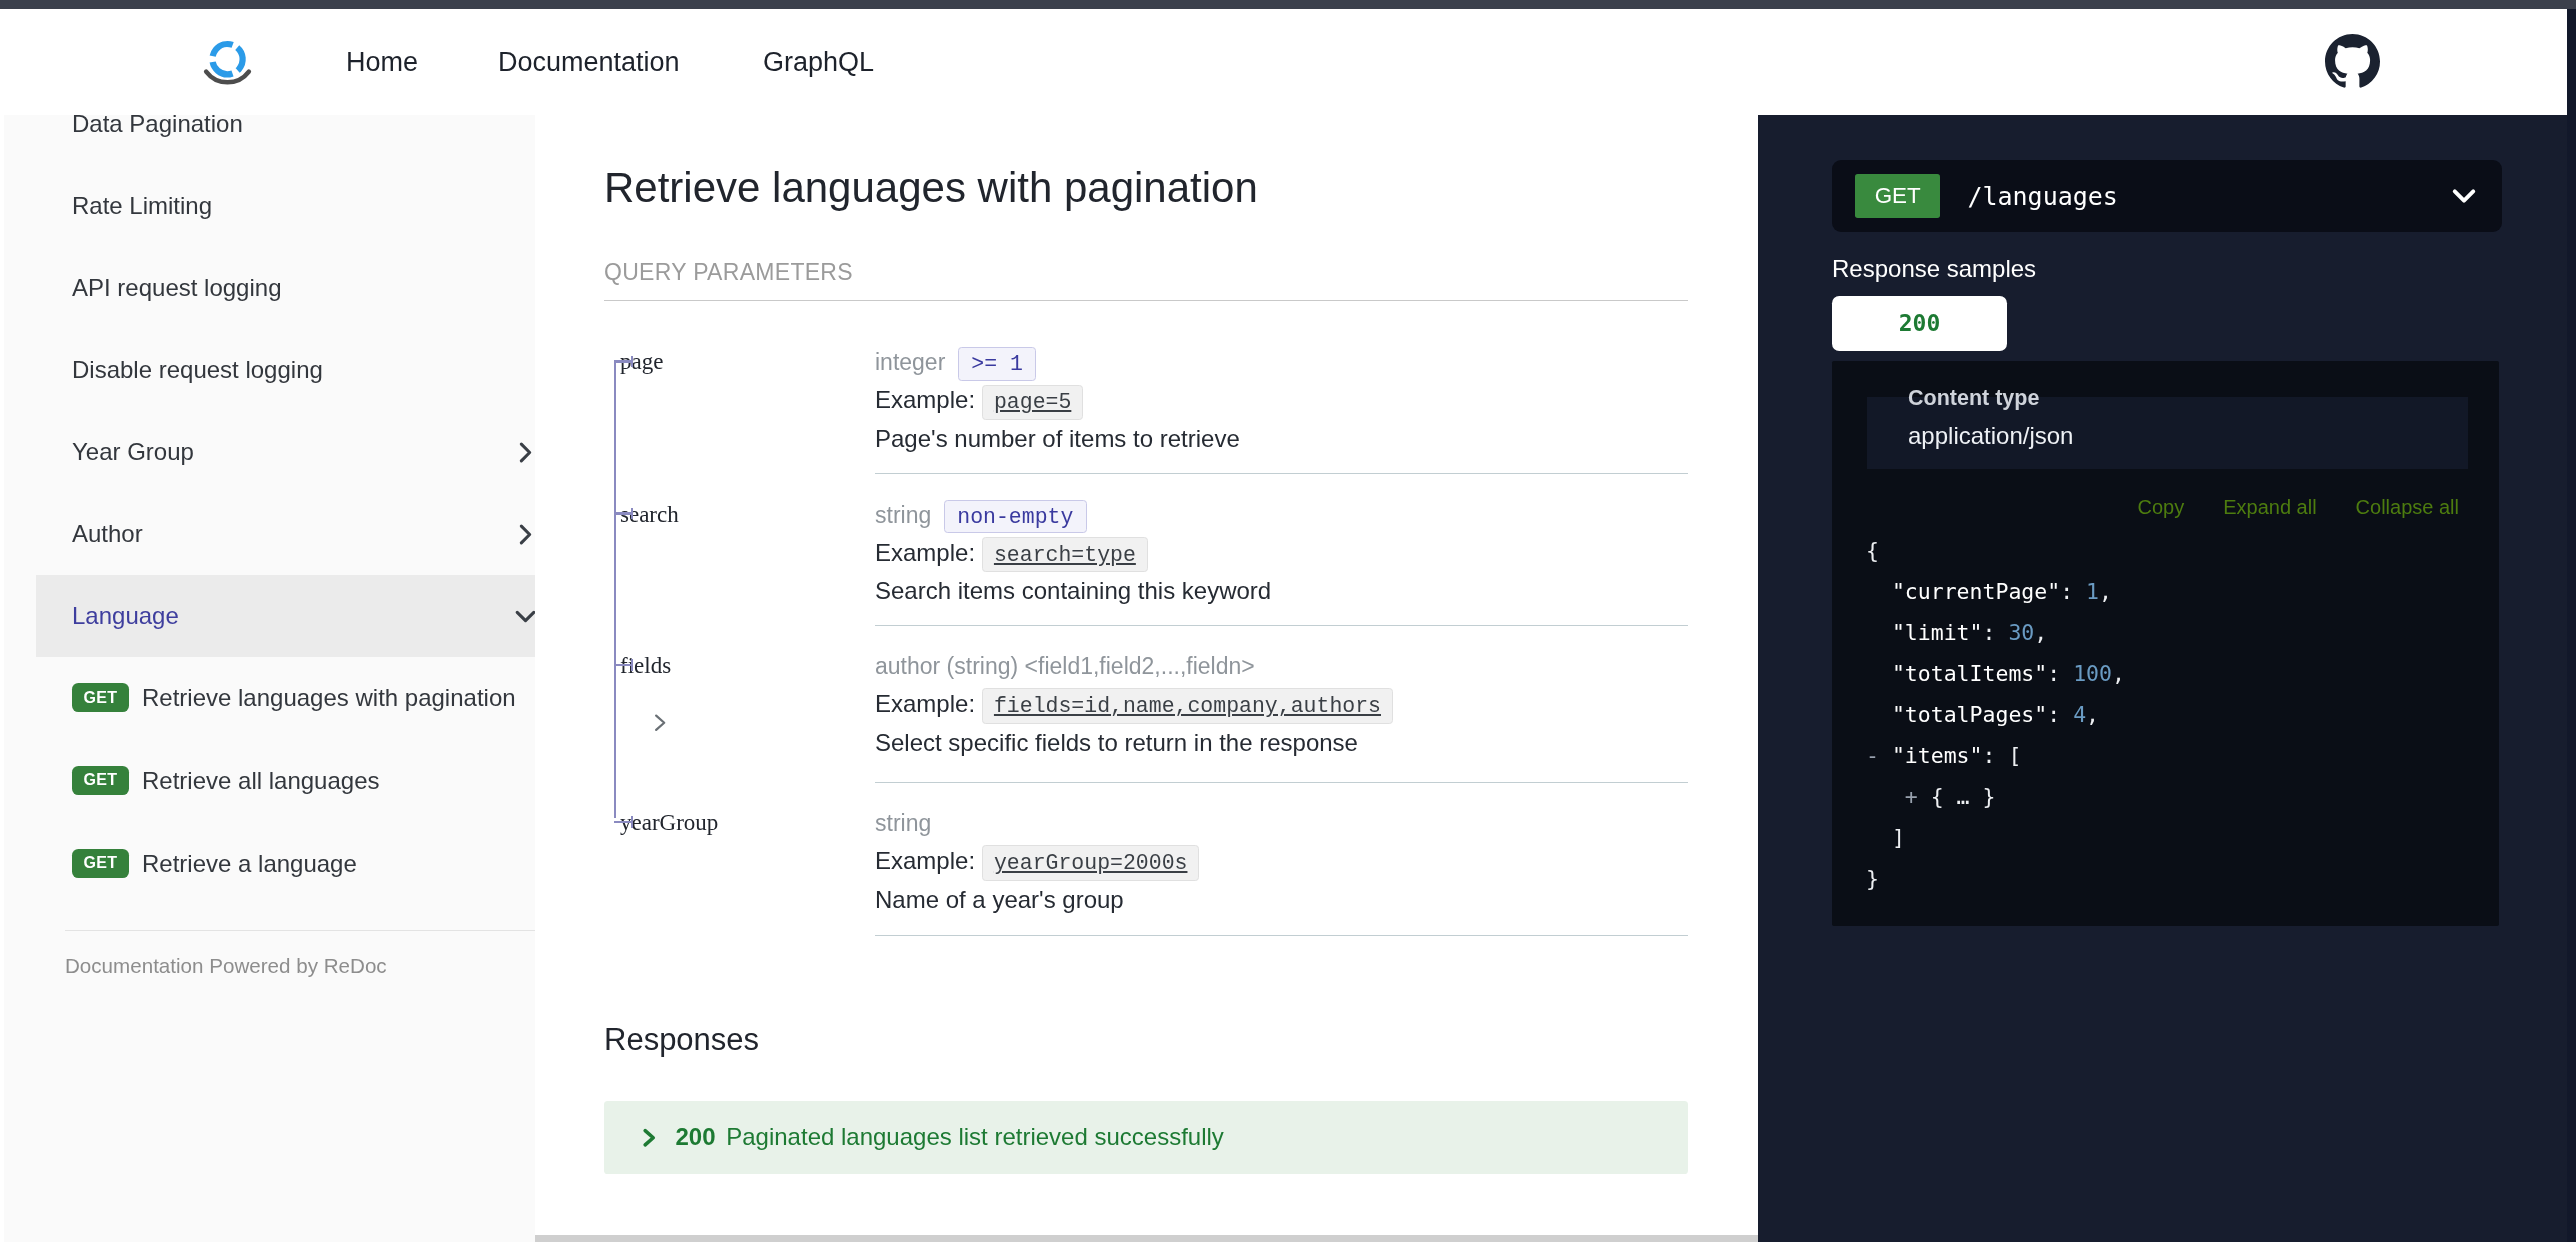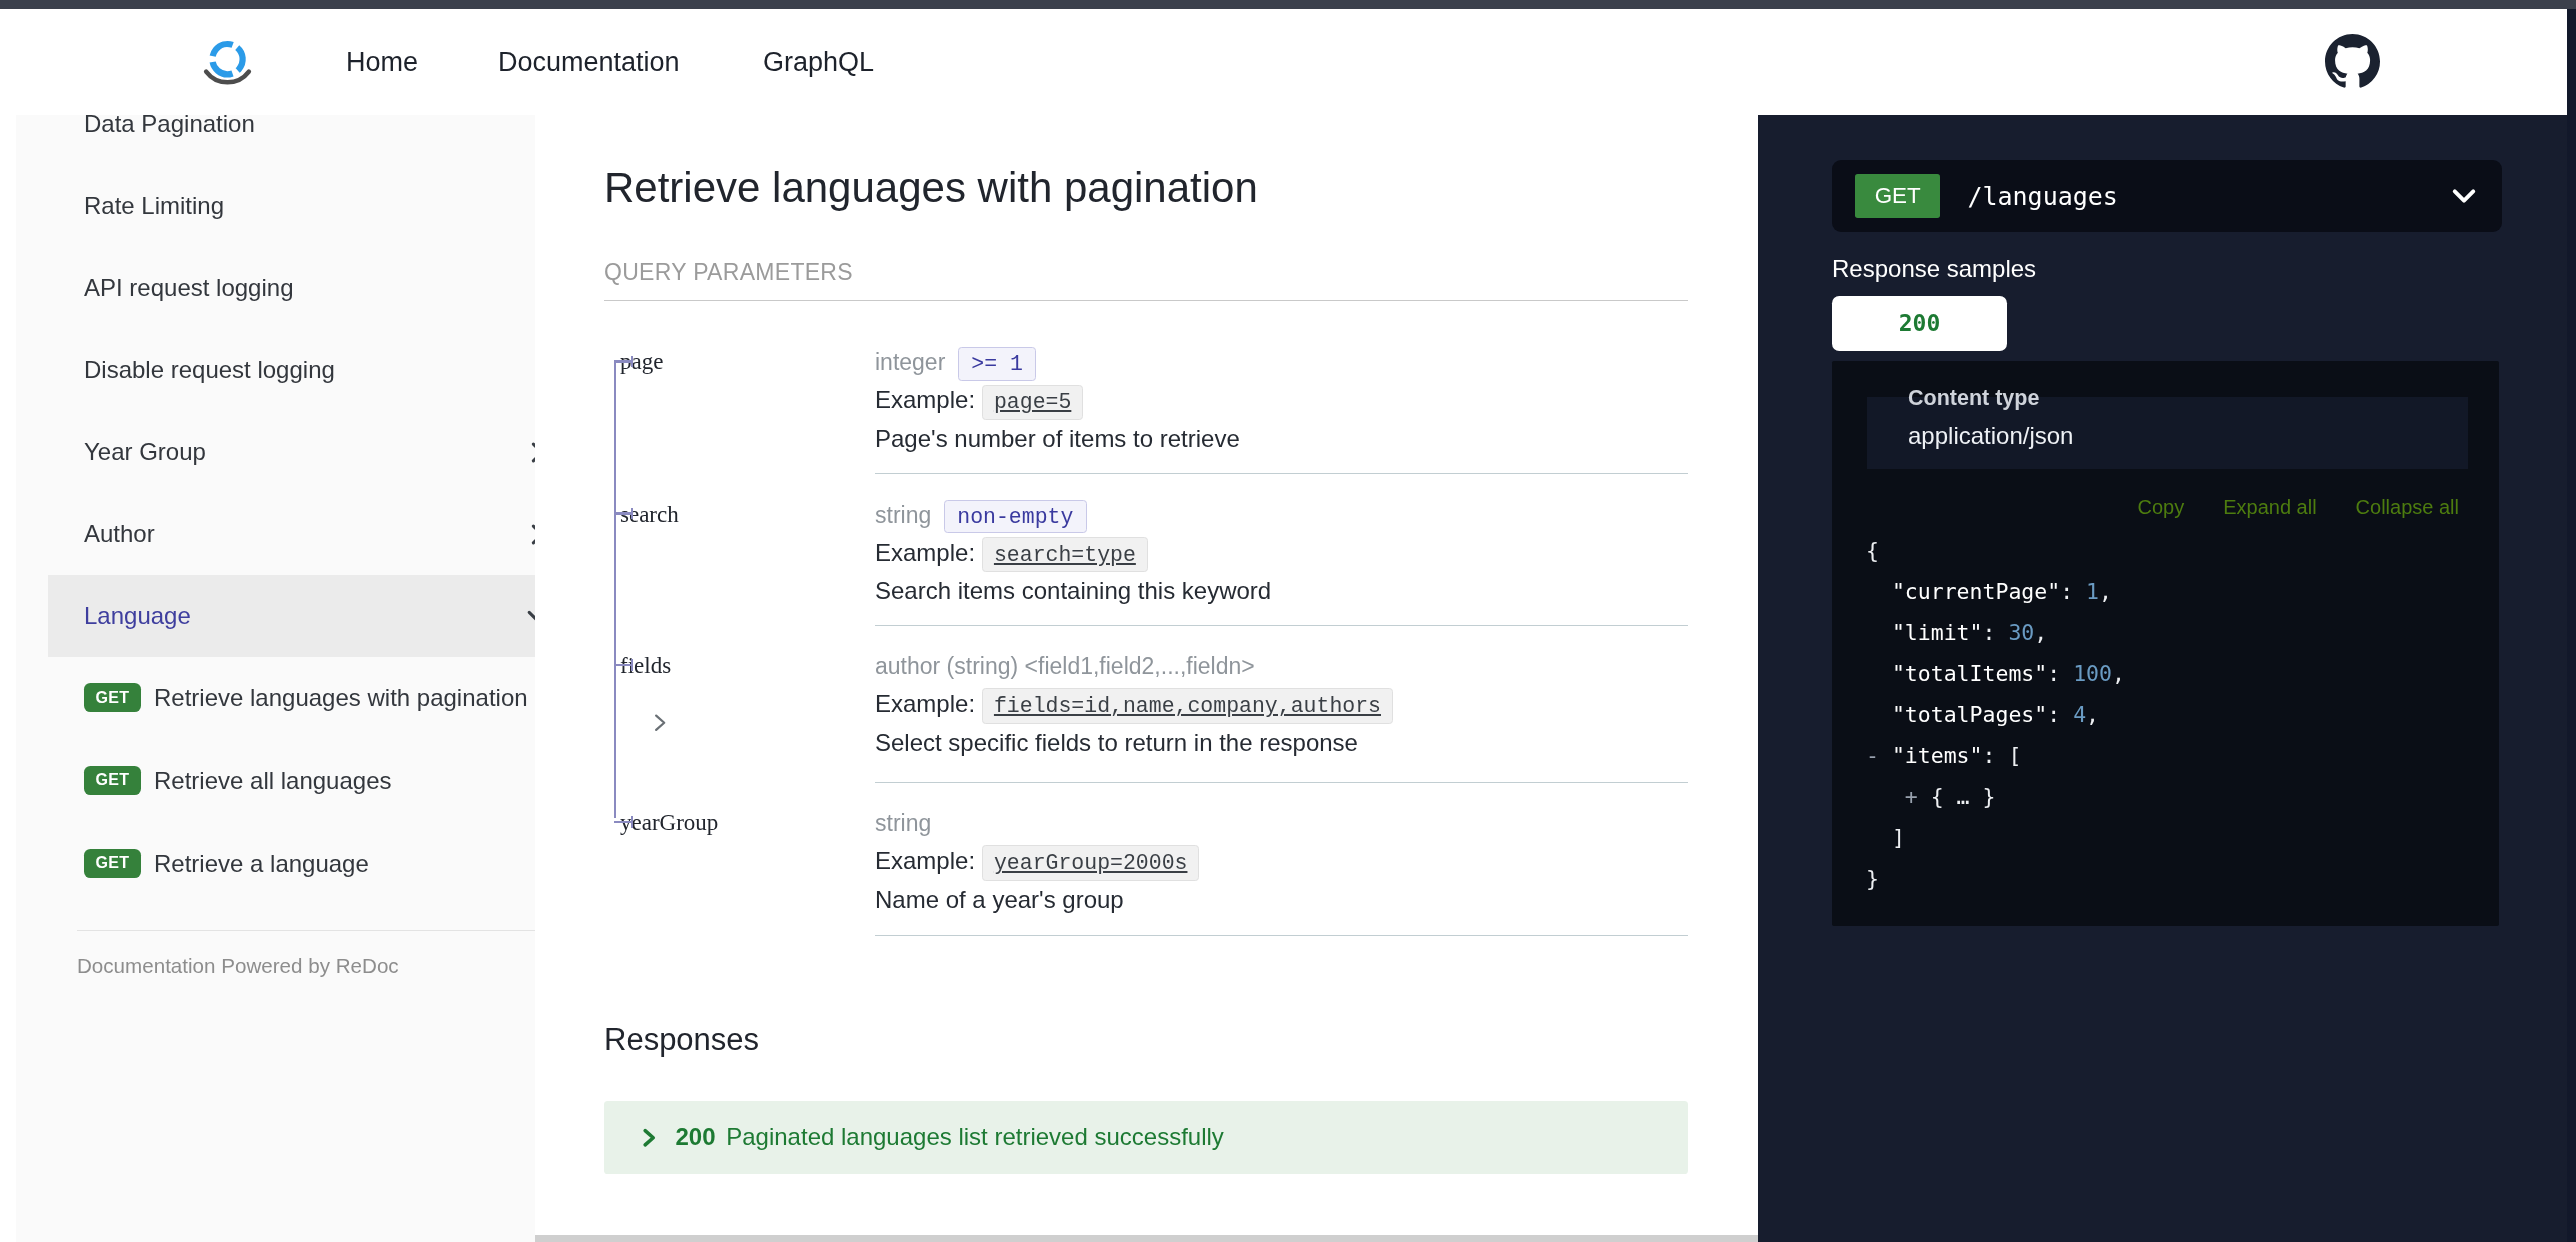--- a/index.html
+++ b/index.html
@@ -17,21 +17,21 @@
   .navbar{position:absolute;left:0;top:9px;width:2567px;height:106px;background:#ffffff;z-index:5;}
   .nav-logo{position:absolute;left:199px;top:25px;width:57px;height:61px;cursor:pointer;}
   .nav-link{position:absolute;top:0;height:106px;display:flex;align-items:center;
     font-size:27px;color:#1d222b;cursor:pointer;}
   .nav-link.home{left:346px;}
   .nav-link.doc{left:498px;}
   .nav-link.gql{left:763px;}
   .nav-github{position:absolute;left:2325px;top:25px;width:55px;height:55px;cursor:pointer;}
 
   
-  .sidebar{position:absolute;left:16px;top:115px;width:535px;height:1128px;background:#fafafa;overflow:hidden;padding-left:32px;}
+  .sidebar{position:absolute;left:4px;top:115px;width:535px;height:1128px;background:#fafafa;overflow:hidden;padding-left:32px;}
   .side-list{margin-top:-32px;}
   .side-item{height:82px;display:flex;align-items:center;justify-content:space-between;
     padding:0 32px 0 36px;font-size:24px;color:#33373d;cursor:pointer;}
   .side-item.active{background:#ebebeb;color:#3e3e9e;}
   .side-item .chev{width:27px;height:27px;flex:0 0 auto;}
   .op-item{position:relative;padding:22.4px 27px 22.4px 106px;font-size:24px;line-height:38px;
     color:#33373d;cursor:pointer;}
   .op-badge{position:absolute;left:36px;top:26px;width:57px;height:29px;background:#35813b;
     border-radius:6.3px;color:#ffffff;font-size:16px;font-weight:bold;letter-spacing:0.4px;
     display:flex;align-items:center;justify-content:center;}

